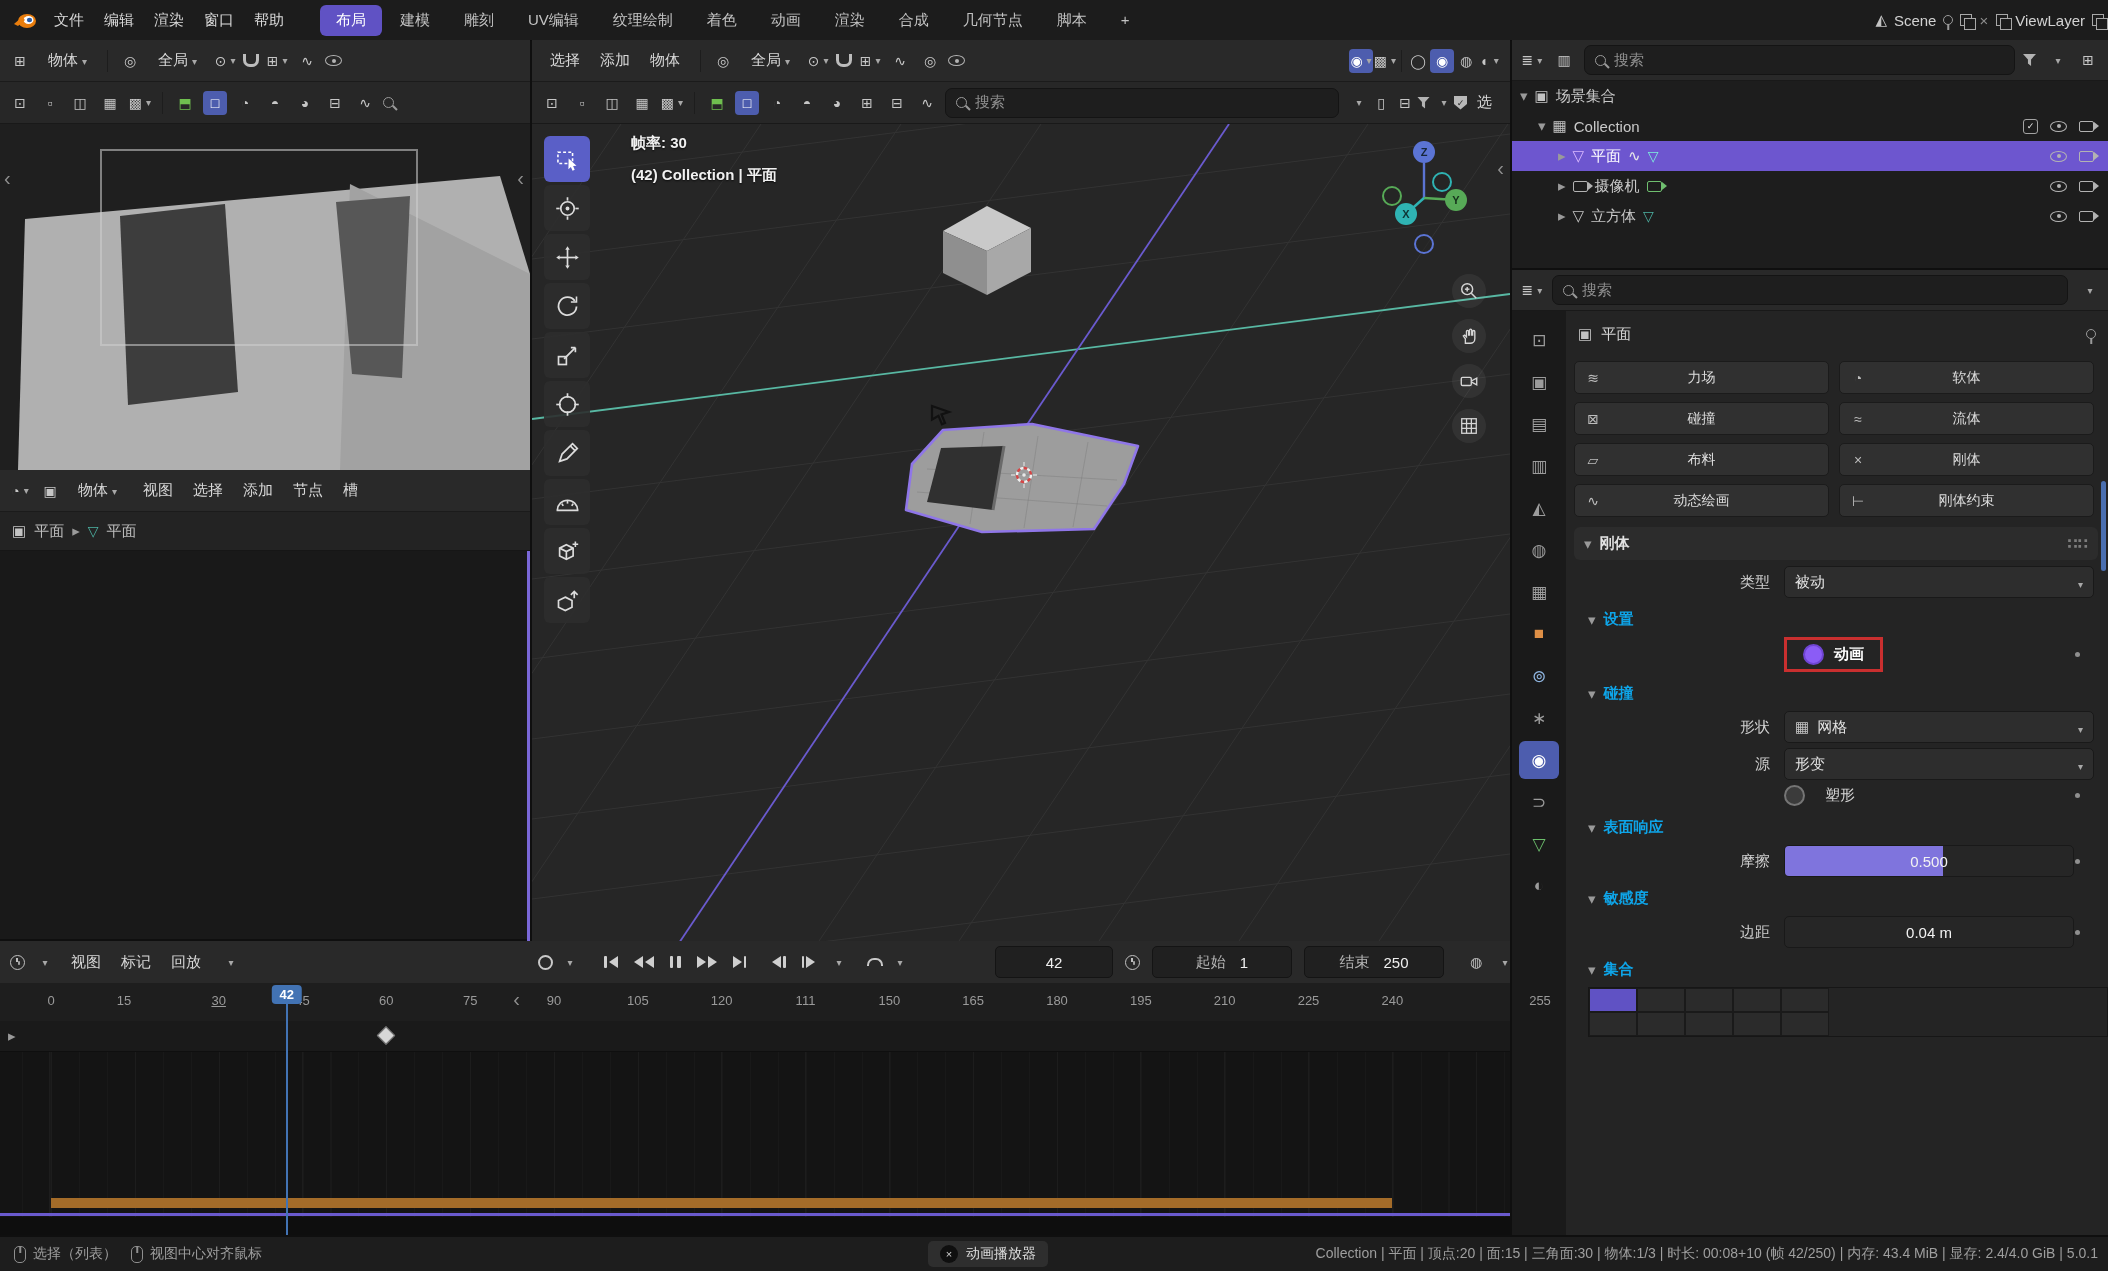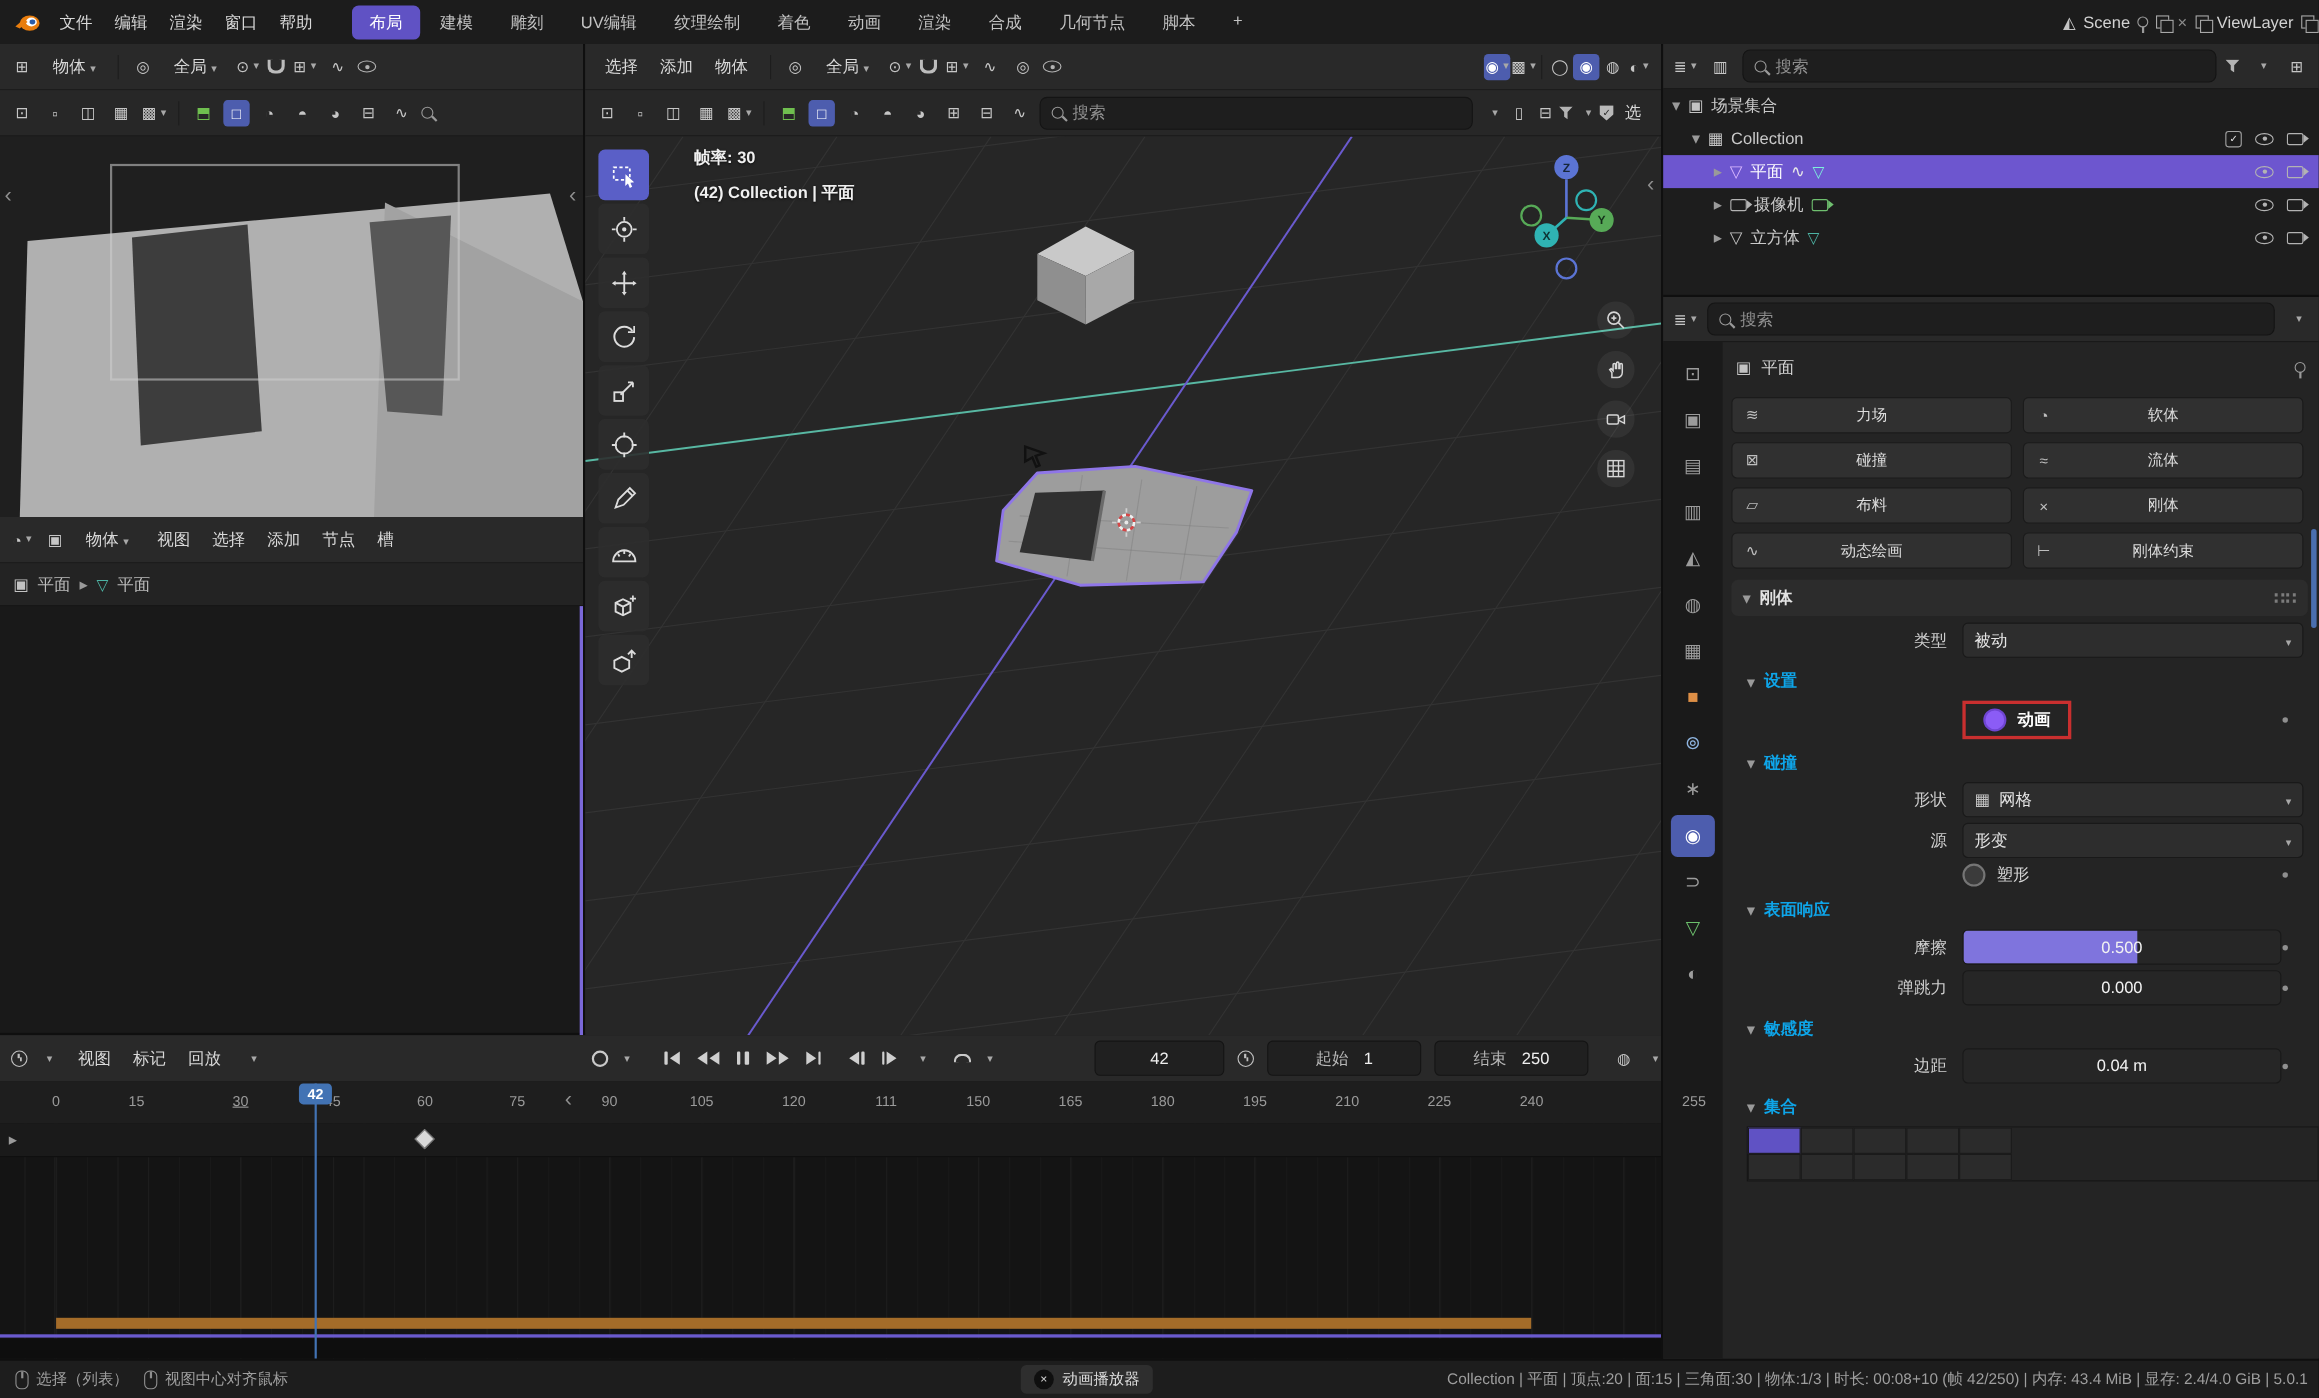--- a/index.html
+++ b/index.html
@@ -697,43 +697,36 @@
         </div>
         <div class="prow">
           <span class="plabel">源</span>
           <span class="drop">
             <span>形变</span>
             <span class="chev"></span>
           </span>
         </div>
         <div class="prow">
           <span class="plabel"></span>
-          <span class="row" style="gap:10px">
+          <span class="row" style="gap:20px">
             <span class="chk-off"></span>
             <span>塑形</span>
           </span>
           <span class="dot"></span>
         </div>
 
         <div class="psec">
           <span class="tri-d"></span>
             <span>表面响应</span>
         </div>
         <div class="prow">
           <span class="plabel">摩擦</span>
           <span class="slider">
             <span class="fill" id="friction-fill" style="width: 55%;"></span>
             <span class="val">0.500</span>
-          </span>
-          <span class="dot"></span>
-        </div>
-        <div class="prow">
-          <span class="plabel">弹跳力</span>
-          <span class="slider">
-            <span class="val">0.000</span>
           </span>
           <span class="dot"></span>
         </div>
 
         <div class="psec">
           <span class="tri-d"></span>
             <span>敏感度</span>
         </div>
         <div class="prow">
           <span class="plabel">边距</span>

